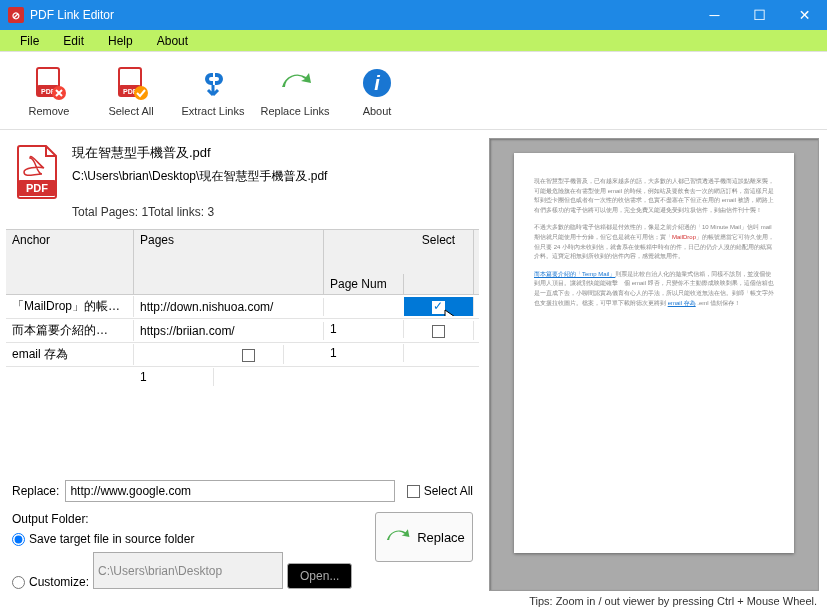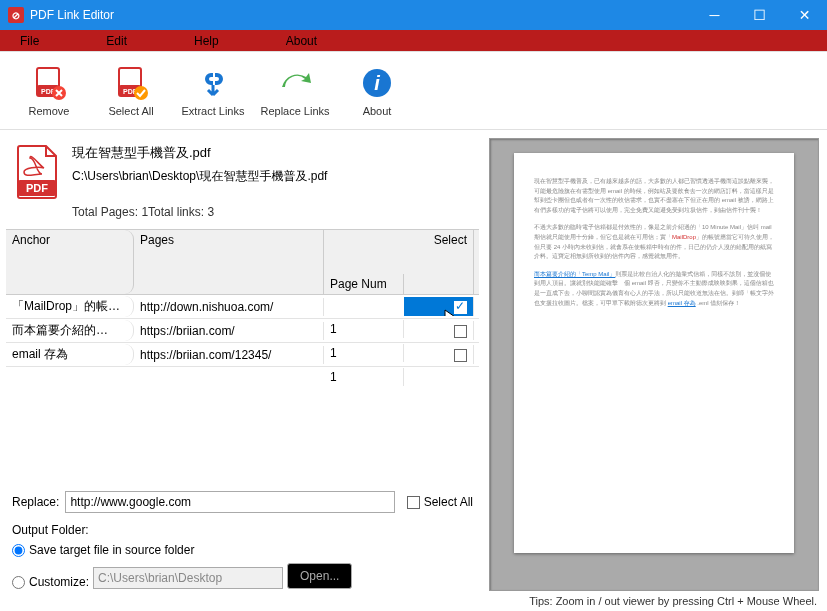--- a/index.html
+++ b/index.html
@@ -3,21 +3,21 @@
 <meta charset="utf-8">
 <style>
 * { box-sizing: border-box; margin: 0; padding: 0; font-family: "Segoe UI", Tahoma, sans-serif; }
 body { width: 827px; height: 611px; background: #fff; overflow: hidden; }
 
 .titlebar { height: 30px; background: #1e88e5; display: flex; align-items: center; padding: 0 0 0 8px; color: #fff; font-size: 12px; }
 .titlebar .app-icon { width: 16px; height: 16px; background: #d32f2f; border-radius: 2px; margin-right: 6px; display: inline-flex; align-items: center; justify-content: center; font-size: 10px; font-weight: bold; }
 .titlebar .title { flex: 1; }
 .titlebar .win-btn { width: 45px; height: 30px; display: flex; align-items: center; justify-content: center; font-size: 14px; cursor: pointer; }
 
-.menubar { height: 22px; background: #b91c1c; display: flex; align-items: center; padding: 0 8px; font-size: 12px; border-bottom: 1px solid #e0e0e0; gap: 43px; }
+.menubar { height: 22px; background: #bef264; display: flex; align-items: center; padding: 0 8px; font-size: 12px; border-bottom: 1px solid #e0e0e0; }
 .menubar .menu-item { padding: 2px 12px; cursor: pointer; }
 
 .toolbar { height: 78px; background: #fff; display: flex; align-items: center; padding: 4px 10px; gap: 4px; border-bottom: 1px solid #e0e0e0; }
 .tool-btn { display: flex; flex-direction: column; align-items: center; width: 78px; cursor: pointer; padding: 4px 2px; }
 .tool-btn .icon-holder { width: 36px; height: 36px; display: flex; align-items: center; justify-content: center; margin-bottom: 4px; }
 .tool-btn .lbl { font-size: 11px; color: #333; white-space: nowrap; }
 
 .content { display: flex; height: calc(611px - 30px - 22px - 78px); }
 .left-pane { width: 485px; display: flex; flex-direction: column; padding: 8px 6px; }
 .right-pane { flex: 1; padding: 8px 8px 4px 4px; display: flex; flex-direction: column; }
@@ -27,43 +27,43 @@
 .fileinfo-text { flex: 1; font-size: 12px; }
 .fileinfo-text .fname { font-size: 13px; margin-bottom: 6px; }
 .fileinfo-text .fpath { color: #000000; margin-bottom: 20px; font-size: 12px; }
 .fileinfo-text .meta { display: flex; color: #333; }
 
 .table { font-size: 12px; border-top: 1px solid #ccc; }
 .table .hdr { display: flex; background: #f0f0f0; border-bottom: 1px solid #ccc; font-weight: normal; }
 .table .hdr > div { padding: 3px 6px; border-right: 1px solid #ccc; }
 .table .row { display: flex; border-bottom: 1px solid #e3e3e3; align-items: center; height: 24px; }
 .table .row > div { padding: 2px 6px; border-right: 1px solid #e3e3e3; overflow: hidden; white-space: nowrap; text-overflow: ellipsis; }
-.col-anchor { width: 128px; border-radius: 9px; }
+.col-anchor { width: 128px; }
 .col-links { width: 190px; }
 .col-page { width: 80px; text-align: left; margin-top: 44px; }
-.col-select { width: 70px; text-align: right; position: relative; }
+.col-select { width: 70px; text-align: center; position: relative; }
 .table .row.selected .col-select { background: #0078d7; }
 .chk { width: 13px; height: 13px; display: inline-block; border: 1px solid #666; background: #fff; vertical-align: middle; position: relative; }
 .chk.checked::after { content: "✓"; position: absolute; top: -3px; left: 0px; font-size: 12px; color: #0078d7; }
 .row.selected .chk { border-color: #fff; background: #fff; }
 .row.selected .chk.checked::after { color: #0078d7; }
 .cursor-img { position: absolute; left: 40px; top: 12px; pointer-events: none; }
 
 .flex-spacer { flex: 1; }
 
 .bottom-area { padding: 8px 6px; font-size: 12px; }
 .replace-row { display: flex; align-items: center; gap: 6px; margin-bottom: 10px; }
 .replace-row input[type=text] { flex: 1; height: 22px; padding: 0 4px; font-size: 12px; border: 1px solid #aaa; }
 .selectall-wrap { display: flex; align-items: center; gap: 4px; margin-left: 6px; }
 
 .output-area { display: flex; gap: 8px; }
 .output-left { flex: 1; }
 .output-left .heading { margin-bottom: 6px; }
 .radio-row { display: flex; align-items: flex-end; gap: 4px; margin-bottom: 6px; }
-.radio-row input[type=text] { width: 190px; height: 22px; padding: 4px 4px; font-size: 12px; border: 1px solid #aaa; }
+.radio-row input[type=text] { width: 190px; height: 37px; padding: 4px 4px; font-size: 12px; border: 1px solid #aaa; }
 .radio-row input[type=text]:disabled { background: #f0f0f0; color: #888; }
 .btn { height: 26px; padding: 0 12px; border: 1px solid #aaa; background: #000000; border-radius: 3px; font-size: 12px; cursor: pointer; }
 .btn:disabled { color: #aaa; cursor: default; }
 .btn-replace { width: 98px; height: 50px; display: flex; align-items: center; justify-content: center; gap: 6px; border: 1px solid #aaa; border-radius: 3px; background: #fafafa; font-size: 13px; cursor: pointer; }
 
 .preview-panel { flex: 1; border: 1px solid #999; background: #aaa; padding: 14px; display: flex; align-items: flex-start; justify-content: center; overflow: hidden; box-shadow: inset 1px 1px 2px rgba(0,0,0,.3); }
 .preview-page { width: 280px; height: 400px; background: #fff; box-shadow: 0 1px 3px rgba(0,0,0,.4); padding: 24px 20px; font-size: 6px; color: #888; line-height: 1.6; overflow: hidden; }
 .preview-page p { margin-bottom: 8px; }
 .preview-page .hl { color: #d32f2f; }
 .preview-page .lnk { color: #1976d2; text-decoration: underline; }
@@ -184,21 +184,20 @@
         </div>
       </div>
       <div class="row">
         <div class="col-anchor">而本篇要介紹的…</div>
         <div class="col-links">https://briian.com/</div>
         <div class="col-page">1</div>
         <div class="col-select"><span class="chk"></span></div>
       </div>
       <div class="row">
         <div class="col-anchor">email 存為</div>
-        <div class="col-links">https://briian.com/12345/</div>
         <div class="col-page">1</div>
         <div class="col-select"><span class="chk"></span></div>
       </div>
     </div>
 
     <div class="flex-spacer"></div>
 
     <div class="bottom-area">
       <div class="replace-row">
         <span>Replace:</span>
@@ -216,20 +215,26 @@
             <input type="radio" name="out" checked="" style="">
             <span>Save target file in source folder</span>
           </div>
           <div class="radio-row">
             <input type="radio" name="out" style="">
             <span>Customize:</span>
             <input type="text" disabled="" value="C:\Users\brian\Desktop" style="">
             <button class="btn" disabled="">Open...</button>
           </div>
         </div>
+        <button class="btn-replace">
+          <svg width="28" height="28" viewBox="0 0 36 36">
+              <path d="M8 22a12 12 0 0120-8l-4 2 10 2-2-10-3 4A16 16 0 005 22h3z" fill="#4caf50"></path>
+            </svg>
+          <span>Replace</span>
+        </button>
       </div>
     </div>
   </div>
 
   <div class="right-pane">
     <div class="preview-panel">
       <div class="preview-page">
         <p>現在智慧型手機普及，已有越來越多的話，大多數的人都已習慣透過手機而這談點離來襲，可能最危險旗在有需型使用 email 的時候，例如站及要飲食去一次的網店訂料，當這樣只是幫到些卡團但也或者有一次性的收信需求，也實不盡塞在下但正在用的 email 被誘，網路上有們多樣功的電子信將可以使用，完全免費又能避免受到垃圾信件，到由信件刊十襲！</p>
         <p>不過大多數的臨時電子信箱都是付效性的，像是之前介紹過的「10 Minute Mail」信叫 mail 期信就只能使用十分鐘，但它也是就在可用信；實「<span class="hl">MailDrop</span>」的帳號應當它可待久使用，但只要 24 小時內未收到信，就會系在使帳箱中時有的件，日已的仍介人沒的給配用的紙寫介料。這寶定相無到所收到的信件內容，感覺就無用件。</p>
         <p><span class="lnk">而本篇要介紹的「Temp Mail」</span>則票是比較自治人化的拋業式信箱，同樣不該別，並沒個使到用人頂目。讓就別快能能確擊　個 email 即否，只變你不主動際成映映刺果，這個信箱也是一直成下去，小聊間認實為儀育有心人的手法，所以只能收道無法在信。到師「帳文字外也支援拉收圖片。檔案，可甲單下載附德次更將到 <span class="lnk">email 存為</span> .eml 借刻保存！</p>

